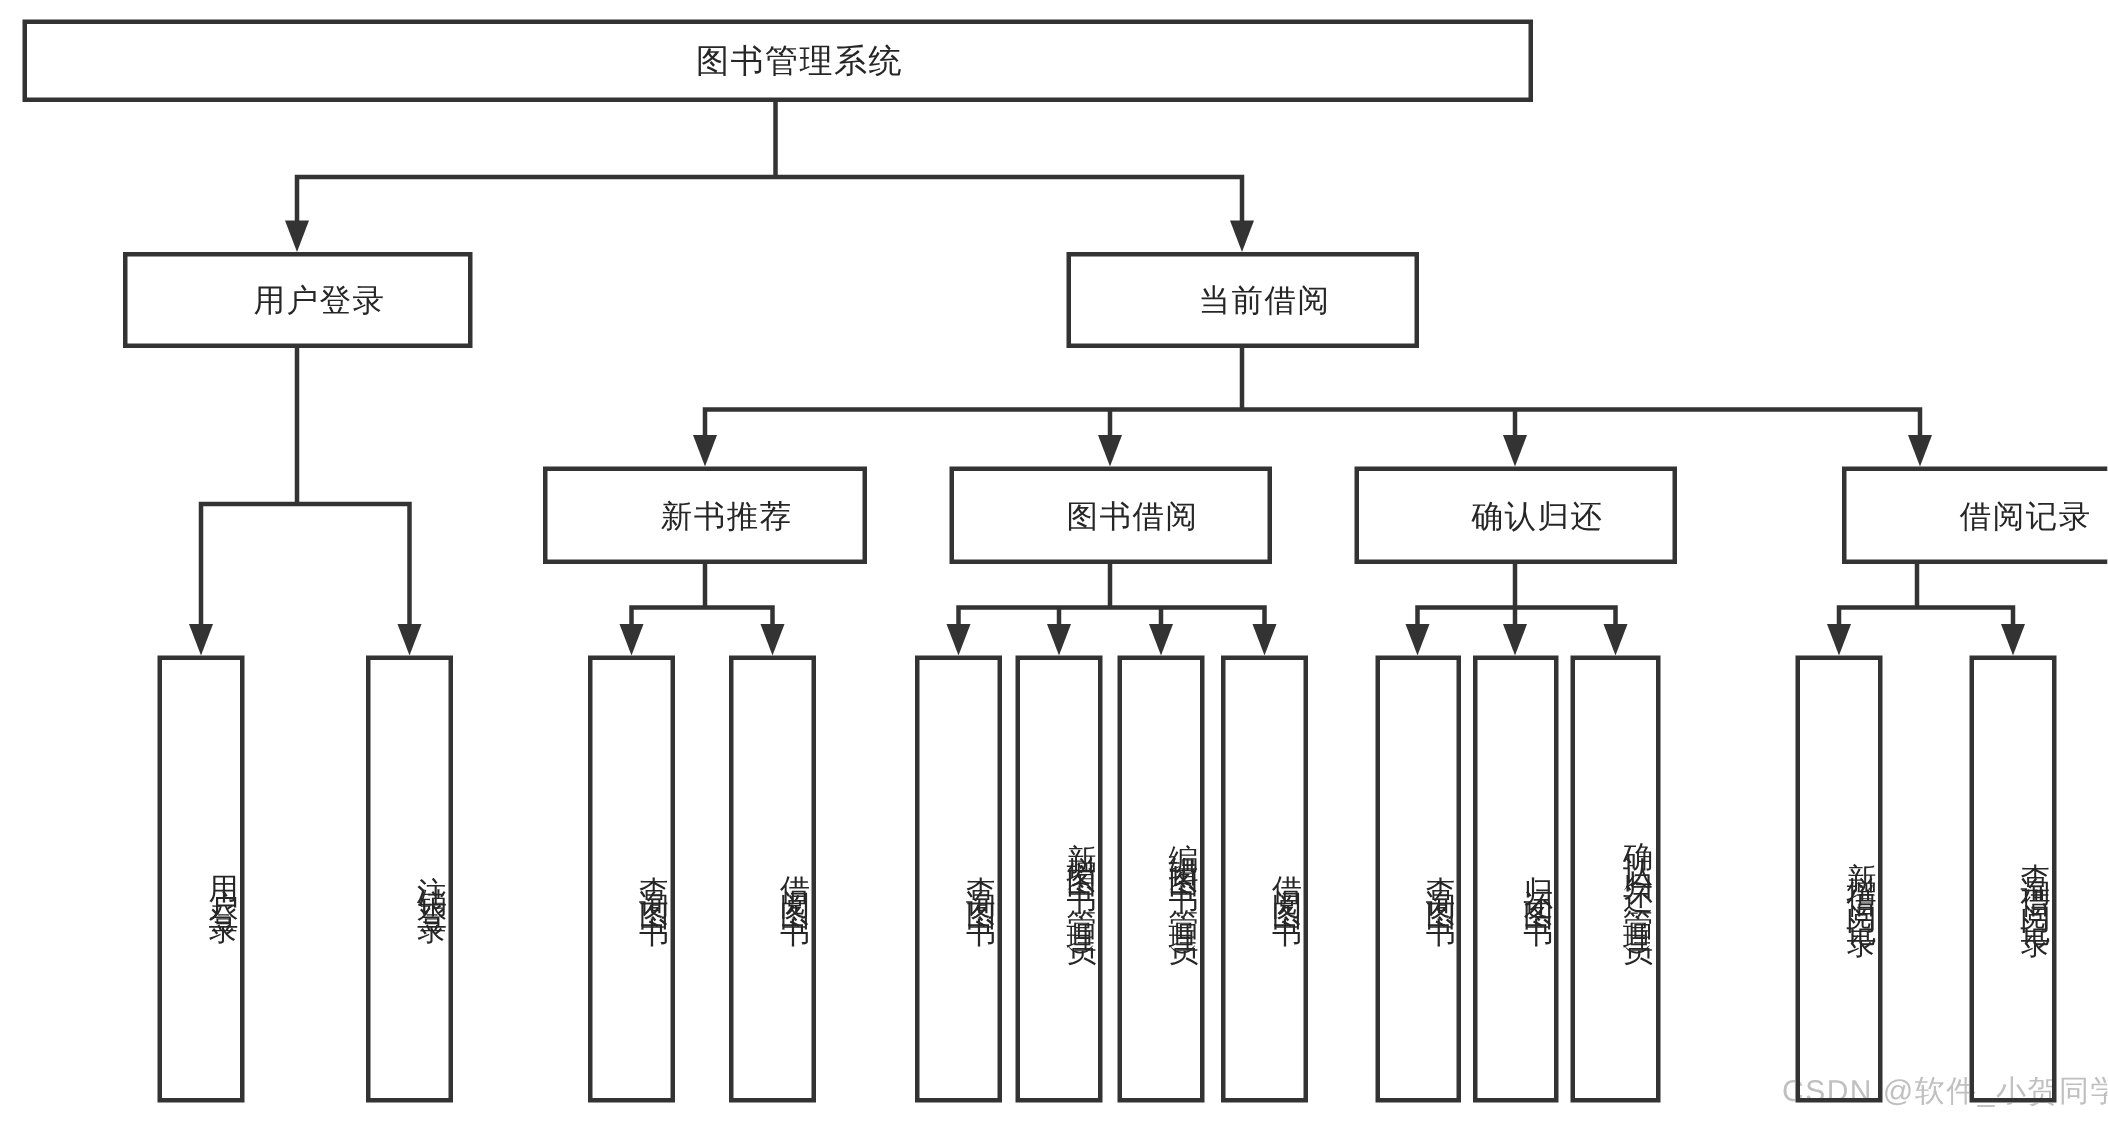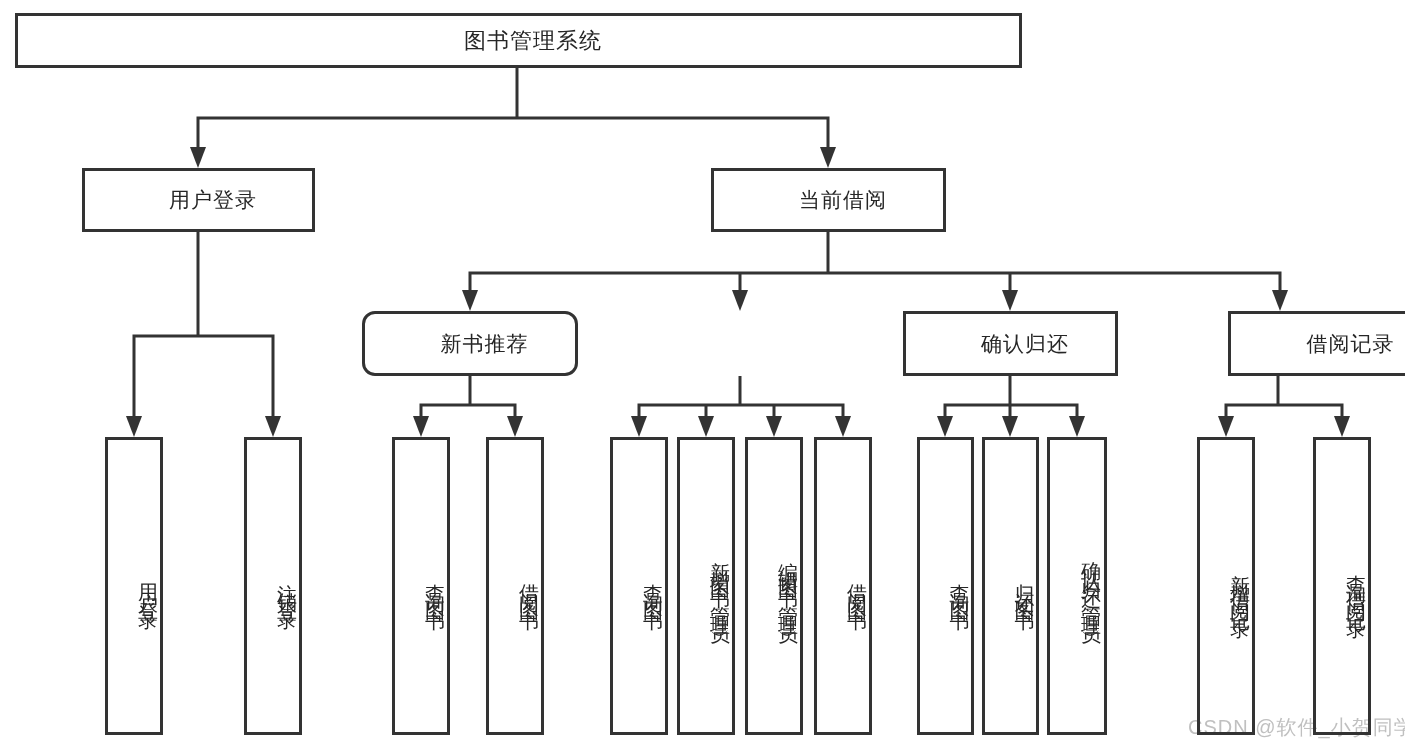--- a/index.html
+++ b/index.html
@@ -110,22 +110,25 @@
     <span class="hlabel">图书管理系统</span>
   </div>
 
   <div class="box" style="left:82px;top:168px;width:233px;height:64px;">
     <span class="hlabel">用户登录</span>
   </div>
   <div class="box" style="left:711px;top:168px;width:235px;height:64px;">
     <span class="hlabel">当前借阅</span>
   </div>
 
-  <div class="box" style="left:362px;top:311px;width:216px;height:65px;border-radius:13px;">
+  <div class="box" style="left:362px;top:311px;width:216px;height:65px;">
     <span class="hlabel">新书推荐</span>
+  </div>
+  <div class="box" style="left:633px;top:311px;width:215px;height:65px;">
+    <span class="hlabel">图书借阅</span>
   </div>
   <div class="box" style="left:903px;top:311px;width:215px;height:65px;">
     <span class="hlabel">确认归还</span>
   </div>
   <div class="box" style="left:1228px;top:311px;width:216px;height:65px;">
     <span class="hlabel">借阅记录</span>
   </div>
 
   <div class="box leaf" style="left:105px;top:437px;width:58px;height:298px;">
     <span class="vtext">用户登录</span>

